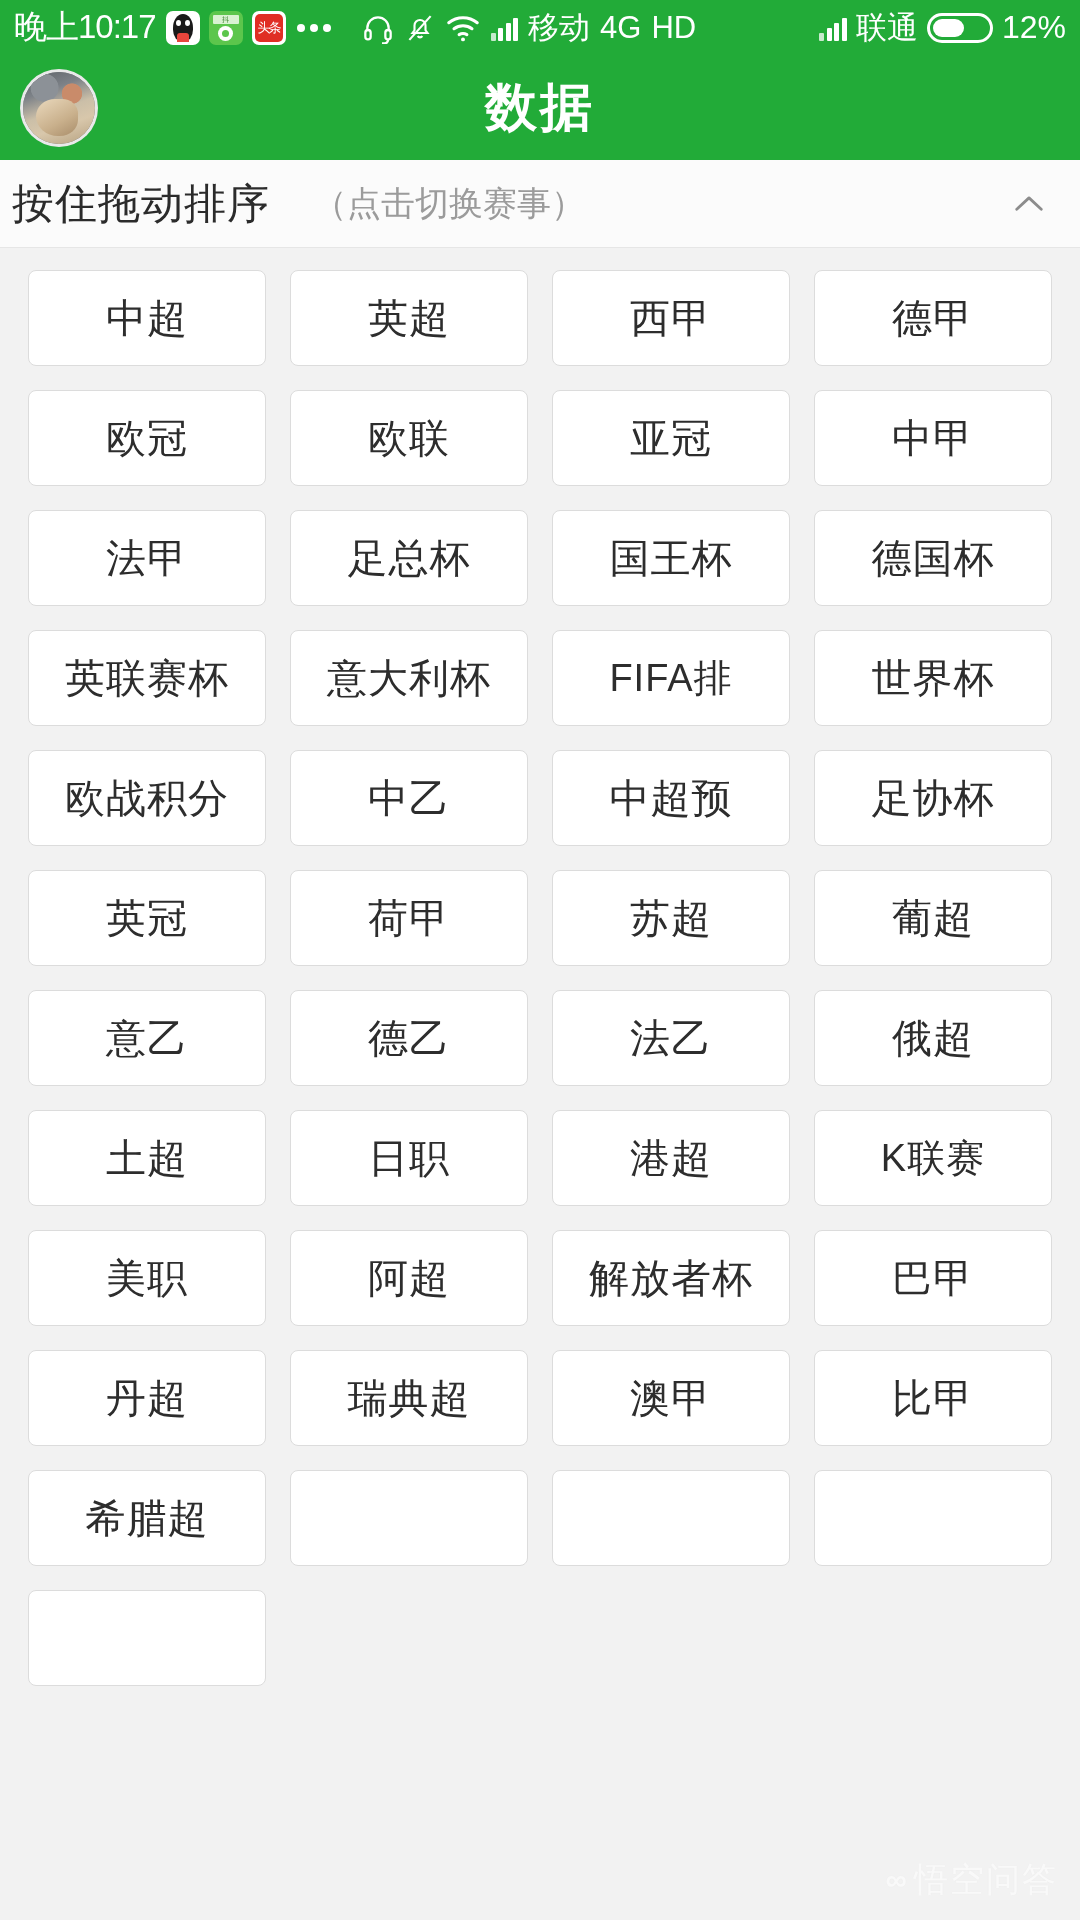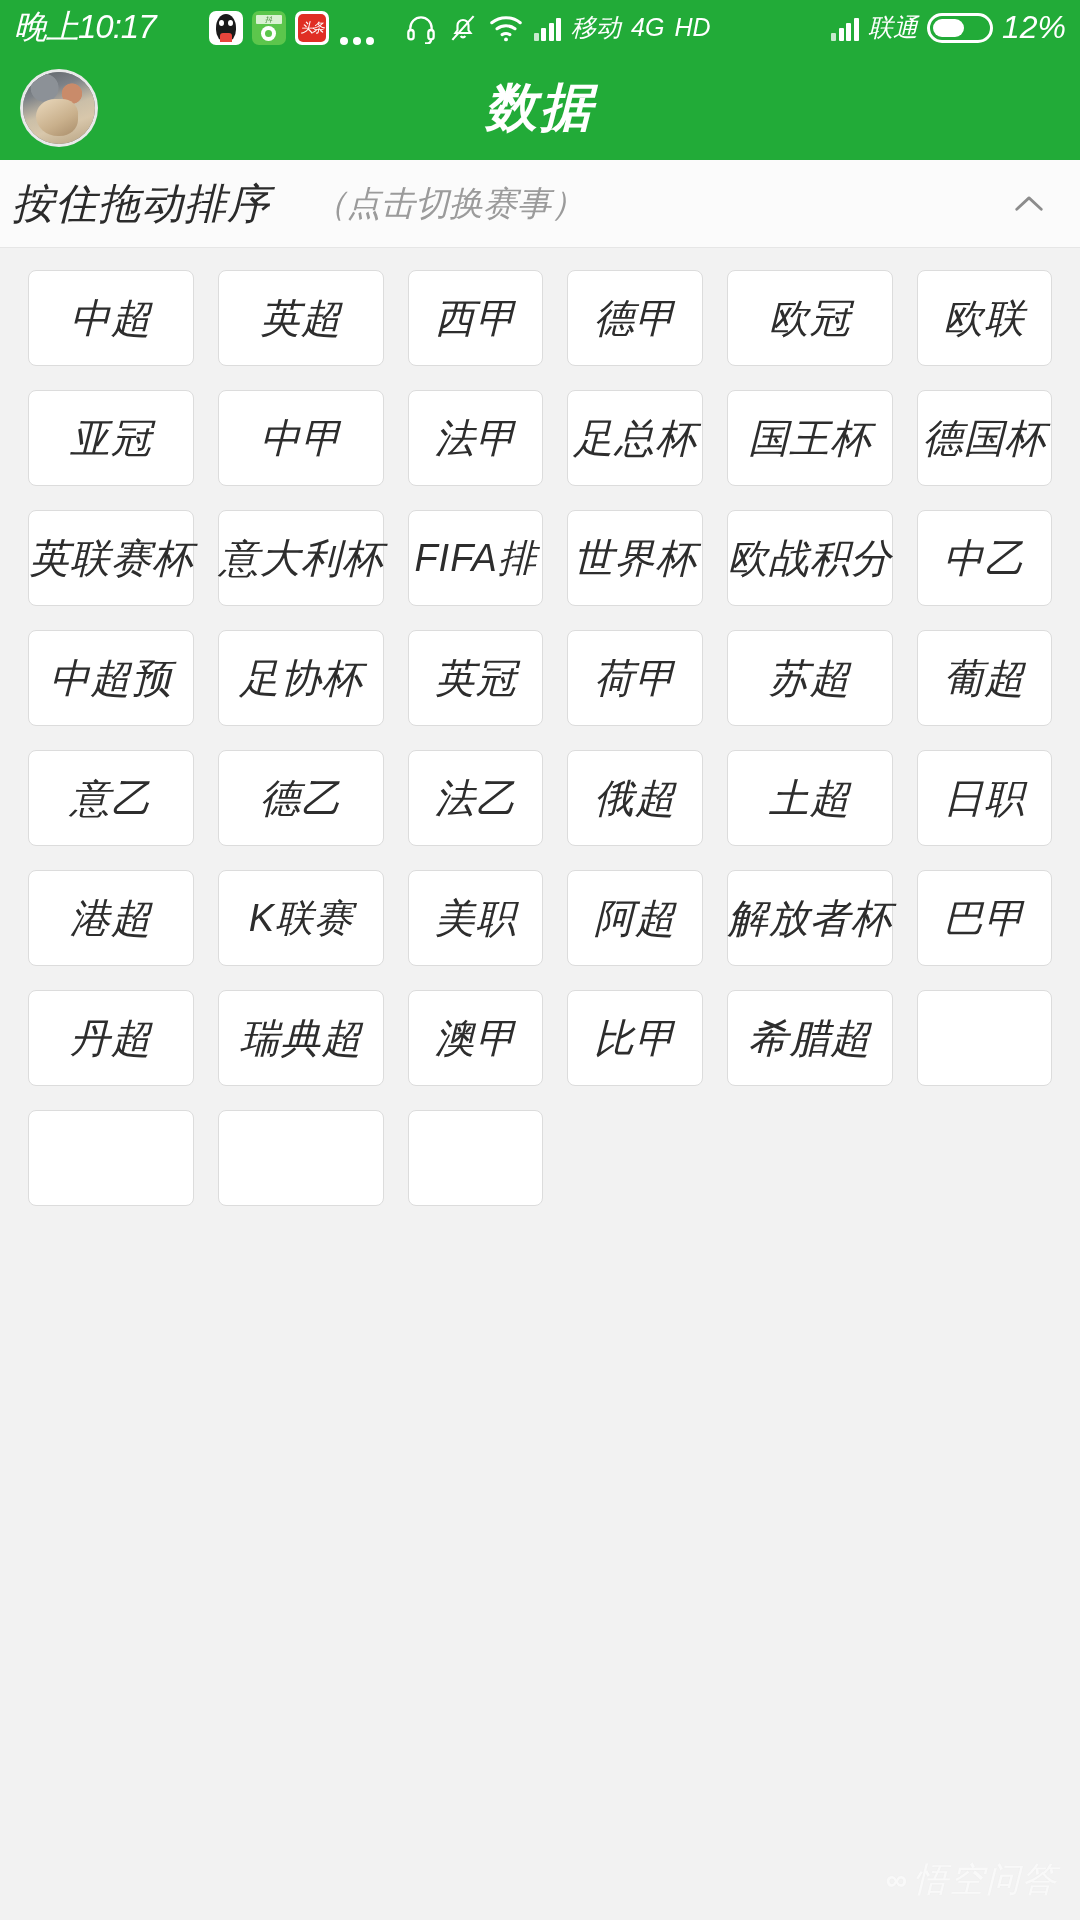--- a/index.html
+++ b/index.html
@@ -1,29 +1,29 @@
 <!DOCTYPE html>
 <html><head>
 <meta charset="utf-8">
 <style>
   * { margin:0; padding:0; box-sizing:border-box; }
   html, body {
     width:1080px; height:1920px;
     font-family:"Liberation Sans","DejaVu Sans",sans-serif;
     background:#f2f2f2; overflow:hidden;
   }
-  #app { width:1080px; height:1448px; position:relative; background:#ef4444;font-style:italic; }
+  #app { width:1080px; height:1448px; position:relative; background:#ef4444; }
 
   
   .statusbar {
     height:55px; background:#22ab38; display:flex; align-items:center;
     padding:0 14px; color:#ffffff; gap:10px; position:relative;
   }
   .sb-time { font-size:33px; letter-spacing:-1px; font-weight:400; white-space:nowrap; }
-  .sb-icons-left { display:flex; align-items:flex-end; gap:9px;margin-left:43px; }
+  .sb-icons-left { display:flex; align-items:center; gap:9px; }
   .appicon { width:34px; height:34px; border-radius:7px; display:flex; align-items:center;
              justify-content:center; font-size:15px; overflow:hidden; position:relative; }
   .appicon.qq { background:#ffffff; }
   .appicon.qq .peng { width:20px; height:28px; background:#1a1a1a;
         border-radius:50% 50% 45% 45%; position:relative; }
   .appicon.qq .peng:before{ content:""; position:absolute; left:3px; top:6px; width:5px;height:6px;
         background:#fff; border-radius:50%; box-shadow:9px 0 0 #fff; }
   .appicon.qq .peng:after{ content:""; position:absolute; left:4px; bottom:0px; width:12px;height:9px;
         background:#e8453c; border-radius:3px 3px 0 0; }
   .appicon.green { background:#5cc64c; display:flex; flex-direction:column; gap:1px; padding:2px; }
@@ -34,21 +34,21 @@
   .appicon.green .ball:after{content:"";position:absolute;left:4px;top:4px;width:7px;height:7px;
         background:#5cc64c;border-radius:50%;}
   .appicon.red { background:#ffffff; }
   .appicon.red .inner { width:28px;height:28px;background:#e02e24;border-radius:5px;color:#fff;
         font-size:13px;display:flex;align-items:center;justify-content:center;
         font-family:"DejaVu Sans",sans-serif; letter-spacing:-2px;}
   .sb-dots { display:flex; gap:5px; align-items:center; margin-left:2px; }
   .sb-dots i { width:8px; height:8px; border-radius:50%; background:#ffffff; display:block; }
   .sb-sep { flex:0 0 10px; }
   .sb-right { margin-left:auto; display:flex; align-items:center; gap:9px; }
-  .sb-text { font-size:25px; white-space:nowrap; }
+  .sb-text { font-size:31px; white-space:nowrap; }
   .bars { display:flex; align-items:flex-end; gap:2.5px; height:26px; }
   .bars b { width:5px; background:#ffffff; display:block; border-radius:1px; }
   .bars b:nth-child(1){height:8px;opacity:.75}
   .bars b:nth-child(2){height:13px}
   .bars b:nth-child(3){height:18px}
   .bars b:nth-child(4){height:23px}
   .battery { width:66px; height:30px; border:3px solid #ffffff; border-radius:15px;
              position:relative; display:flex; align-items:center; padding:3px; }
   .battery .fill { height:100%; background:#ffffff; border-radius:10px; }
   .pct { font-size:32px; }
@@ -87,21 +87,21 @@
     padding:0 28px 0 12px; border-bottom:1px solid #e6e6e6;gap:43px;
   }
   .sh-main { font-size:42px; color:#2b2b2b; letter-spacing:1px; }
   .sh-sub { font-size:34px; color:#9b9b9b; letter-spacing:0px; }
   .sh-spacer { flex:1; }
   .chev { width:46px; height:46px; display:flex; align-items:center; justify-content:center; }
 
   
   .grid-wrap { padding:22px 0 0 0; background:#f2f2f2; height:calc(1920px - 55px - 105px - 89px);
                overflow:hidden; position:relative; }
-  .grid { display:grid; grid-template-columns:repeat(6,1fr); gap:24px 24px;
+  .grid { display:grid; grid-template-columns:repeat(4,1fr); gap:24px 24px;
           padding:0 28px; }
   .cell {
     height:96px; background:#ffffff; border:1px solid #dcdcdc; border-radius:8px;
     display:flex; align-items:center; justify-content:center;
     font-size:40px; color:#2d2d2d; letter-spacing:1px; white-space:nowrap;
   }
   .cell.latin { font-size:38px; }
 
   
   .watermark {

